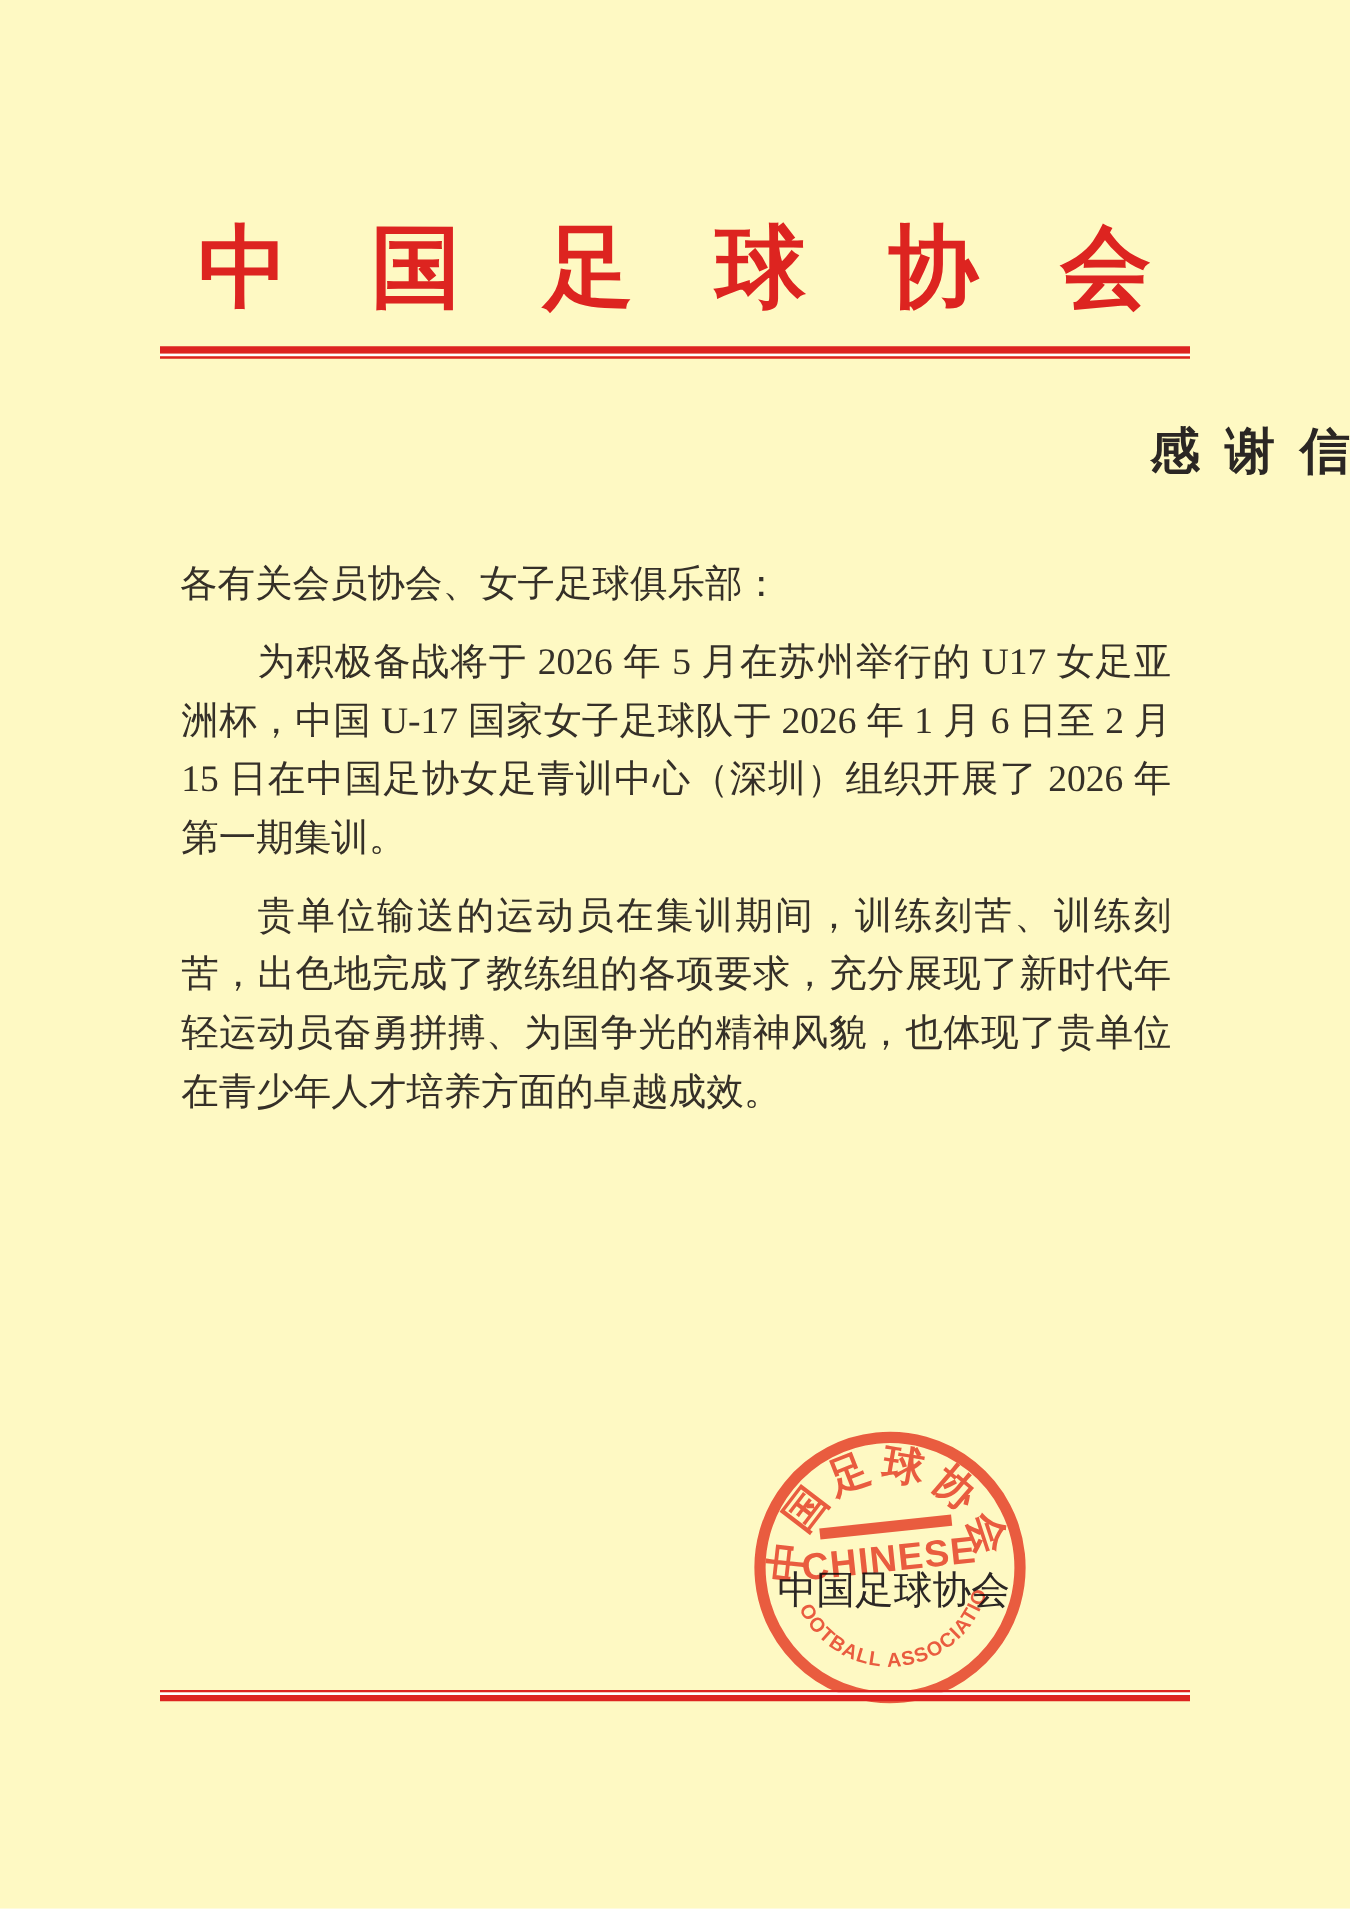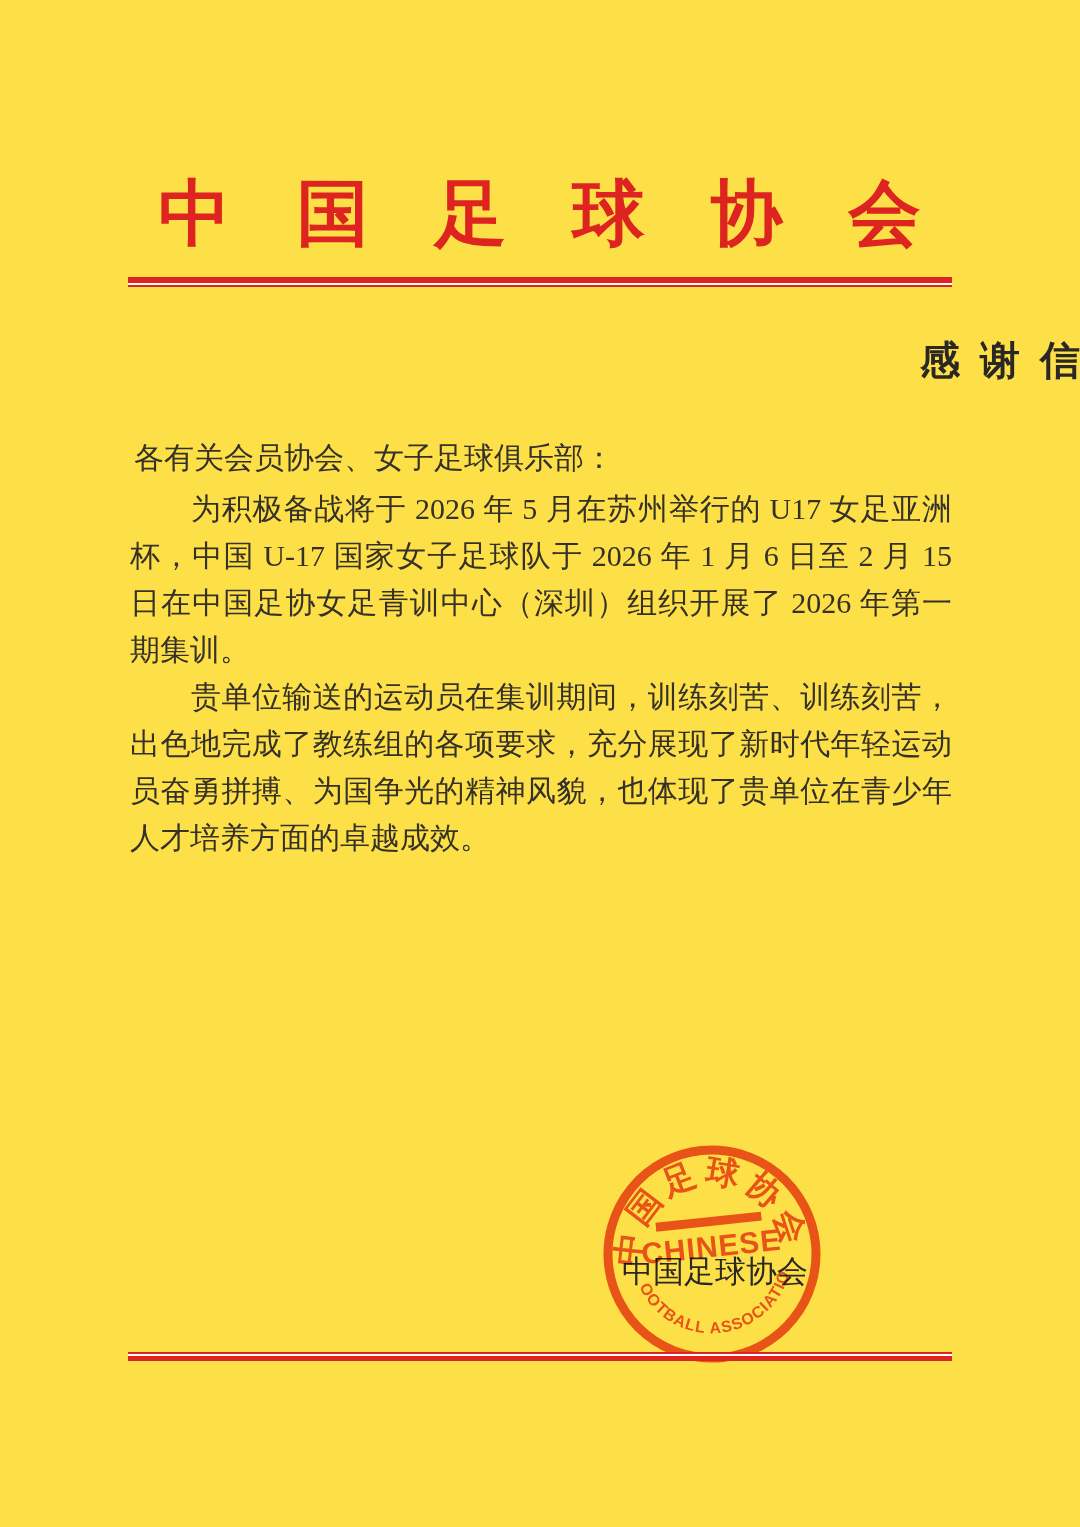--- a/index.html
+++ b/index.html
@@ -4,21 +4,21 @@
 <style>
   :root{
     --header-red:#dd2420;
     --stamp-red:#e8473a;
     --body-text:#353028;
   }
   html,body{margin:0;padding:0;background:#ffffff;}
   .page{
     position:relative;
     width:1080px;height:1527px;
-    background:#fde047;
+    background:#fef9c3;
     overflow:hidden;
     font-family:"Liberation Serif","DejaVu Serif",serif;
     color:var(--body-text);
   }
   .letterhead{
     position:absolute;
     top:166px;left:0;width:100%;
     text-align:center;
     font-size:72px;
     font-weight:bold;
@@ -49,22 +49,22 @@
   }
   .body-text{
     position:absolute;
     top:430px;left:130px;width:822px;
     font-size:30px;
     line-height:47px;
     text-align:justify;
     text-justify:inter-character;
     color:var(--body-text);
   }
-  .salutation{margin:4px;}
-  .para{margin:0;text-indent:61px;}
+  .salutation{margin:14px;}
+  .para{margin:15px;text-indent:61px;}
   .signature-block{
     position:absolute;
     top:1247px;left:460px;width:510px;
     text-align:center;
     font-size:31px;
     line-height:49px;
     color:#2b2724;
     white-space:nowrap;
   }
   .stamp{

